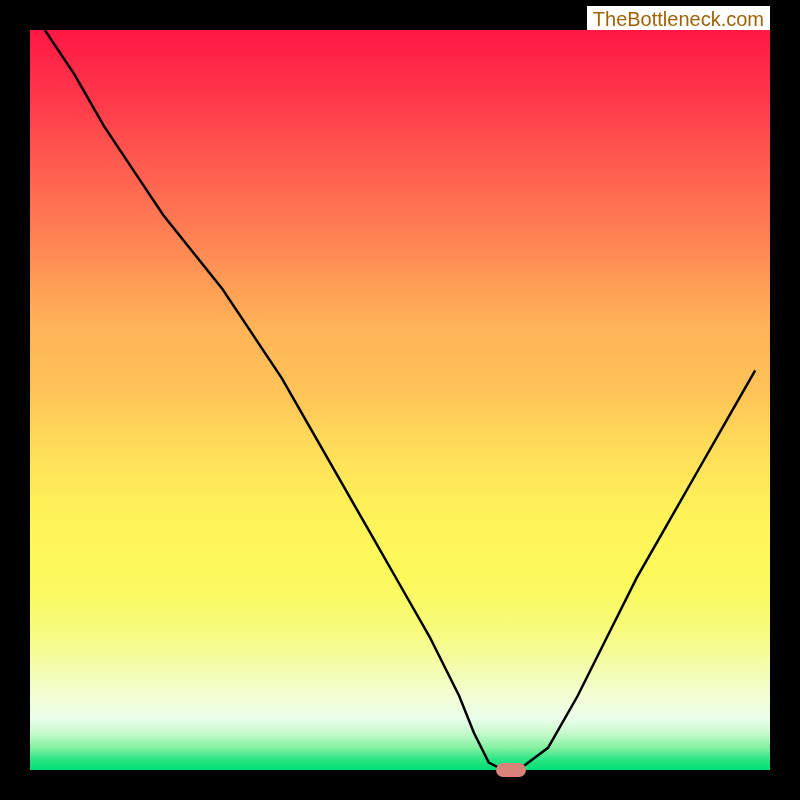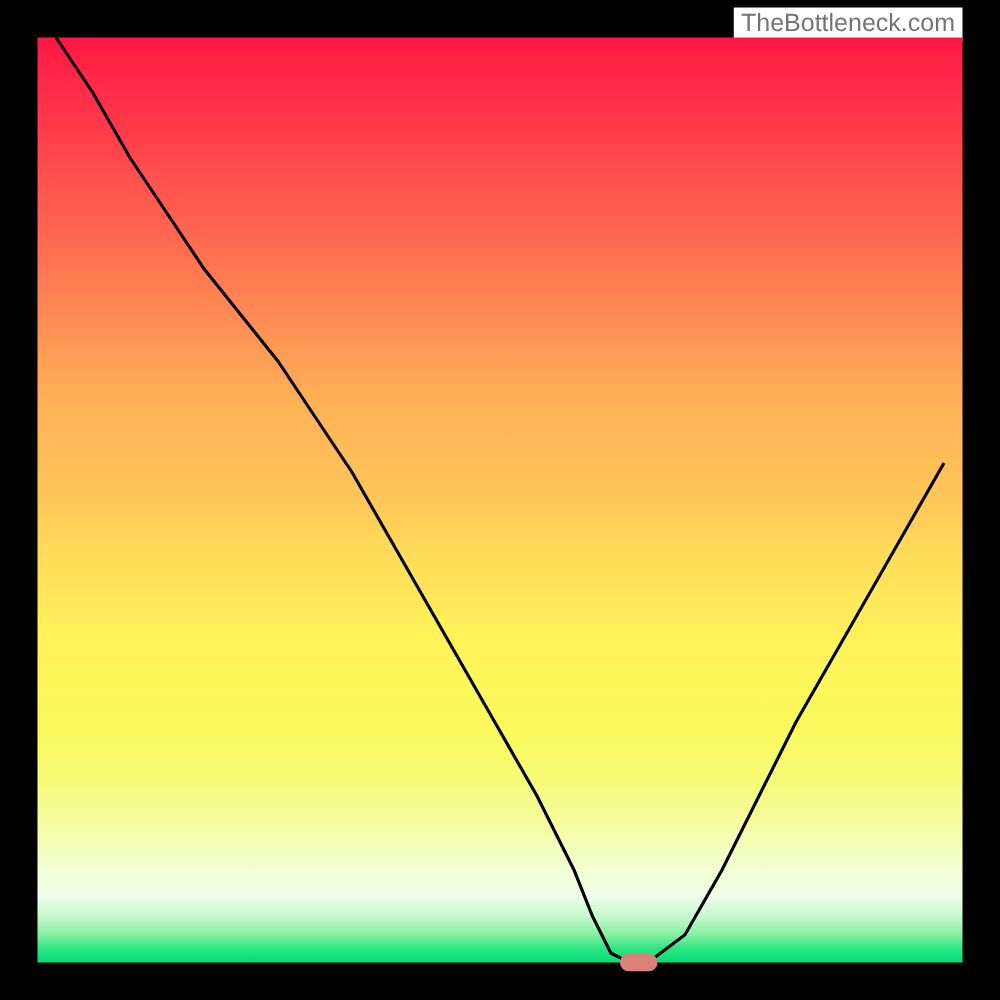--- a/index.html
+++ b/index.html
@@ -48,21 +48,21 @@
       #2fe584 98.5%,
       #00de78 100%
     );
   }
   .watermark {
     position: absolute;
     top: 6px;
     right: 30px;
     font-family: Arial, Helvetica, sans-serif;
     font-size: 20px;
-    color: #737373;
+    color: #a16207;
     background: #fff;
     padding: 2px 6px;
   }
   .curve-svg {
     position: absolute;
     left: 0;
     top: 0;
     width: 740px;
     height: 740px;
   }

